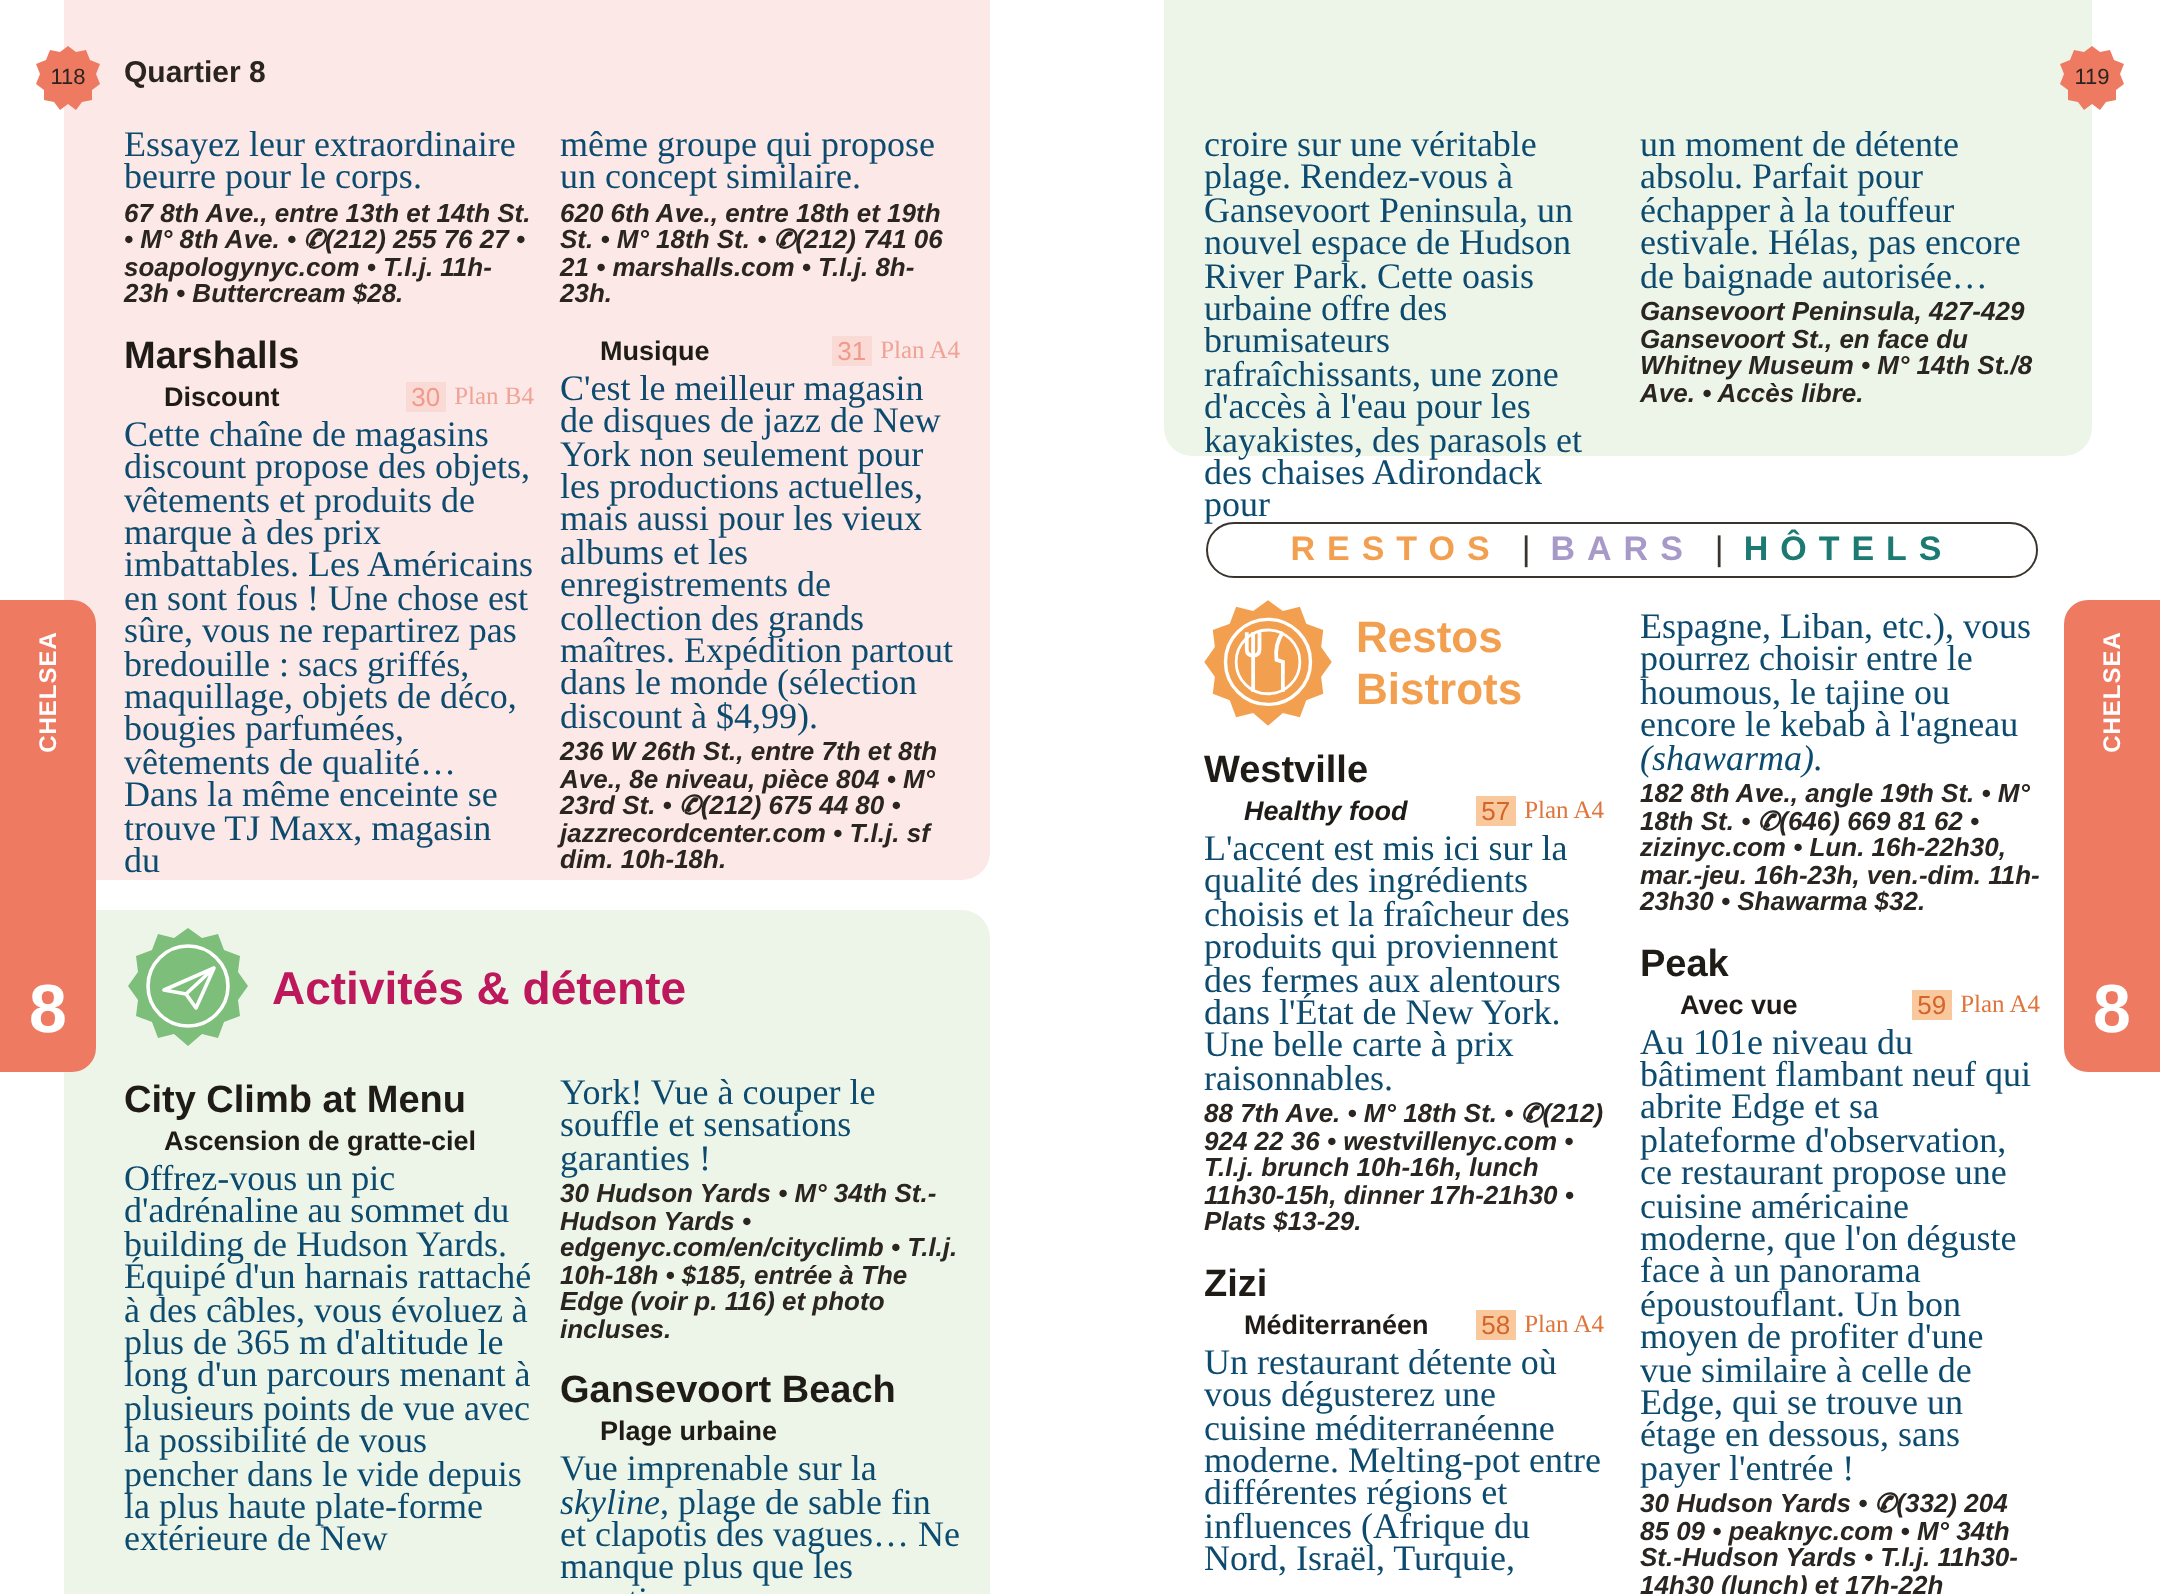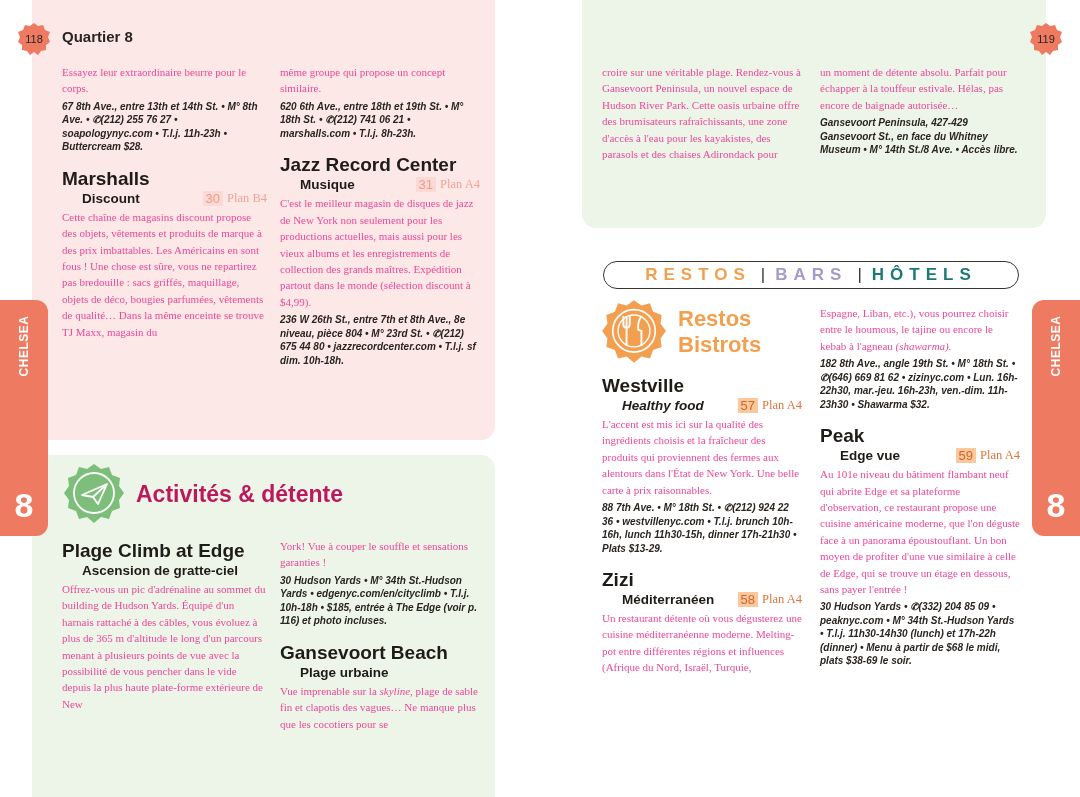--- a/index.html
+++ b/index.html
@@ -20,22 +20,22 @@
 
   .side-tab { position: absolute; width: 48px; height: 236px; background: #ee7a62; }
   .side-tab.left { left: 0; top: 300px; border-radius: 0 12px 12px 0; }
   .side-tab.right { left: 1032px; top: 300px; border-radius: 12px 0 0 12px; }
   .side-tab .tab-label { position: absolute; left: 50%; top: 46px; transform: translate(-50%, -50%) rotate(-90deg);
     font-family: "Liberation Sans", sans-serif; font-weight: bold; font-size: 12px; color: #ffffff; letter-spacing: 0.5px; white-space: nowrap; }
   .side-tab .tab-num { position: absolute; left: 0; width: 100%; bottom: 14px; text-align: center;
     font-family: "Liberation Sans", sans-serif; font-weight: bold; font-size: 34px; color: #ffffff; line-height: 1; }
 
   .col { position: absolute; }
-  .body-text { font-family: "Liberation Serif", serif; font-size: 11px; line-height: 16.4px; color: #ec4899; }
-  .info-text { font-family: "Liberation Sans", sans-serif; font-style: italic; font-size: 10px; line-height: 13.5px; color: #2a2520; font-weight: bold; margin-top: 3px; }
+  .body-text { font-family: "Liberation Serif", serif; font-size: 18px; line-height: 16.4px; color: #0c4a6e; }
+  .info-text { font-family: "Liberation Sans", sans-serif; font-style: italic; font-size: 13px; line-height: 13.5px; color: #2a2520; font-weight: bold; margin-top: 3px; }
   .entry-title { font-family: "Liberation Sans", sans-serif; font-weight: bold; font-size: 19px; line-height: 22px; color: #1f1b17; }
   .entry-sub-row { display: flex; justify-content: space-between; align-items: baseline; margin-top: 1px; margin-bottom: 3px; padding-left: 20px; }
   .entry-sub { font-family: "Liberation Sans", sans-serif; font-weight: bold; font-size: 13.5px; color: #1f1b17; }
   .entry-sub.italic { font-style: italic; }
   .plan-ref { display: flex; align-items: flex-end; gap: 4px; white-space: nowrap; }
   .plan-num { font-family: "Liberation Sans", sans-serif; font-size: 13px; padding: 0 3px; line-height: 15px; }
   .plan-num.pink { color: #f19a8c; background: #fadad5; }
   .plan-num.orange { color: #d4652a; background: #f9c89c; }
   .plan-txt { font-family: "Liberation Serif", serif; font-size: 12.5px; }
   .plan-txt.pink { color: #f0a396; }
@@ -87,21 +87,20 @@
     </div>
     <div class="body-text">Cette chaîne de magasins discount propose des objets, vêtements et produits de marque à des prix imbattables. Les Américains en sont fous ! Une chose est sûre, vous ne repartirez pas bredouille : sacs griffés, maquillage, objets de déco, bougies parfumées, vêtements de qualité… Dans la même enceinte se trouve TJ Maxx, magasin du</div>
   </div>
 </div>
 
 <div class="col" style="left:280px; top:64px; width:200px;">
   <div class="body-text">même groupe qui propose un concept similaire.</div>
   <div class="info-text">620 6th Ave., entre 18th et 19th St. • M° 18th St. • ✆(212) 741 06 21 • marshalls.com • T.l.j. 8h-23h.</div>
 
   <div style="margin-top:14px;">
-    <div class="entry-title">Jazz Record Center</div>
     <div class="entry-sub-row">
       <span class="entry-sub">Musique</span>
       <span class="plan-ref">
         <span class="plan-num pink">31</span>
         <span class="plan-txt pink">Plan A4</span>
       </span>
     </div>
     <div class="body-text">C'est le meilleur magasin de disques de jazz de New York non seulement pour les productions actuelles, mais aussi pour les vieux albums et les enregistrements de collection des grands maîtres. Expédition partout dans le monde (sélection discount à $4,99).</div>
     <div class="info-text">236 W 26th St., entre 7th et 8th Ave., 8e niveau, pièce 804 • M° 23rd St. • ✆(212) 675 44 80 • jazzrecordcenter.com • T.l.j. sf dim. 10h-18h.</div>
   </div>
@@ -110,21 +109,21 @@
 <div class="section-head" style="left:62px; top:462px;">
   <svg width="64" height="64" viewBox="0 0 64 64">
     <path d="M32 2 L39 7 L47 5 L50 13 L58 16 L57 24 L62 31 L57 38 L58 46 L50 49 L47 57 L39 55 L32 61 L25 55 L17 57 L14 49 L6 46 L7 38 L2 31 L7 24 L6 16 L14 13 L17 5 L25 7 Z" fill="#7dbf7a"></path>
     <circle cx="32" cy="31" r="20" fill="none" stroke="#ffffff" stroke-width="1.8"></circle>
     <path d="M20 33 L45 22 L36 42 L31 35 Z M31 35 L45 22" fill="none" stroke="#ffffff" stroke-width="1.8" stroke-linejoin="round"></path>
   </svg>
   <span class="section-title-green">Activités &amp; détente</span>
 </div>
 
 <div class="col" style="left:62px; top:540px; width:205px;">
-  <div class="entry-title">Plage Climb at Edge</div>
+  <div class="entry-title">City Climb at Menu</div>
   <div class="entry-sub-row">
     <span class="entry-sub">Ascension de gratte-ciel</span>
   </div>
   <div class="body-text">Offrez-vous un pic d'adrénaline au sommet du building de Hudson Yards. Équipé d'un harnais rattaché à des câbles, vous évoluez à plus de 365 m d'altitude le long d'un parcours menant à plusieurs points de vue avec la possibilité de vous pencher dans le vide depuis la plus haute plate-forme extérieure de New</div>
 </div>
 
 <div class="col" style="left:280px; top:538px; width:200px;">
   <div class="body-text">York! Vue à couper le souffle et sensations garanties !</div>
   <div class="info-text">30 Hudson Yards • M° 34th St.-Hudson Yards • edgenyc.com/en/cityclimb • T.l.j. 10h-18h • $185, entrée à The Edge (voir p. 116) et photo incluses.</div>
 
@@ -206,21 +205,21 @@
   </div>
 </div>
 
 <div class="col" style="left:820px; top:305px; width:200px;">
   <div class="body-text"><span>Espagne, Liban, etc.), vous pourrez choisir entre le houmous, le tajine ou encore le kebab à l'agneau </span><em>(shawarma).</em></div>
   <div class="info-text">182 8th Ave., angle 19th St. • M° 18th St. • ✆(646) 669 81 62 • zizinyc.com • Lun. 16h-22h30, mar.-jeu. 16h-23h, ven.-dim. 11h-23h30 • Shawarma $32.</div>
 
   <div style="margin-top:14px;">
     <div class="entry-title">Peak</div>
     <div class="entry-sub-row">
-      <span class="entry-sub">Edge vue</span>
+      <span class="entry-sub">Avec vue</span>
       <span class="plan-ref">
         <span class="plan-num orange">59</span>
         <span class="plan-txt orange">Plan A4</span>
       </span>
     </div>
     <div class="body-text">Au 101e niveau du bâtiment flambant neuf qui abrite Edge et sa plateforme d'observation, ce restaurant propose une cuisine américaine moderne, que l'on déguste face à un panorama époustouflant. Un bon moyen de profiter d'une vue similaire à celle de Edge, qui se trouve un étage en dessous, sans payer l'entrée !</div>
     <div class="info-text">30 Hudson Yards • ✆(332) 204 85 09 • peaknyc.com • M° 34th St.-Hudson Yards • T.l.j. 11h30-14h30 (lunch) et 17h-22h (dinner) • Menu à partir de $68 le midi, plats $38-69 le soir.</div>
   </div>
 </div>
 

